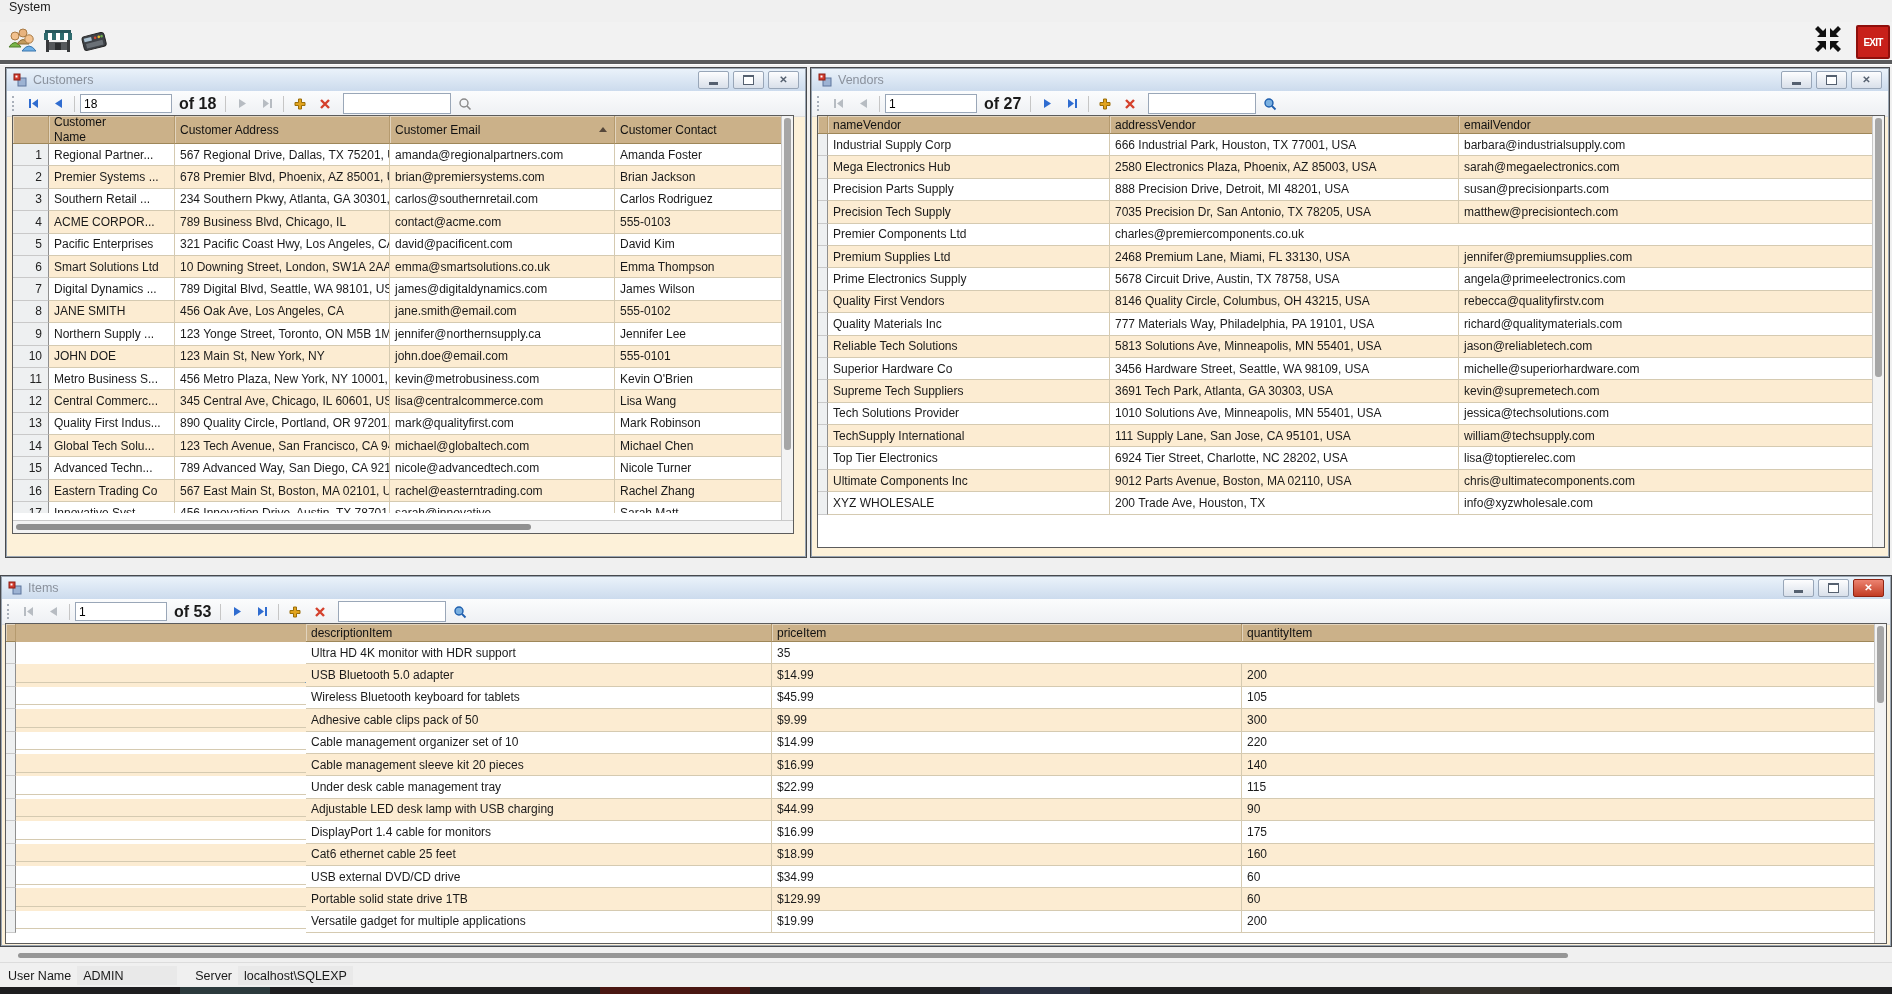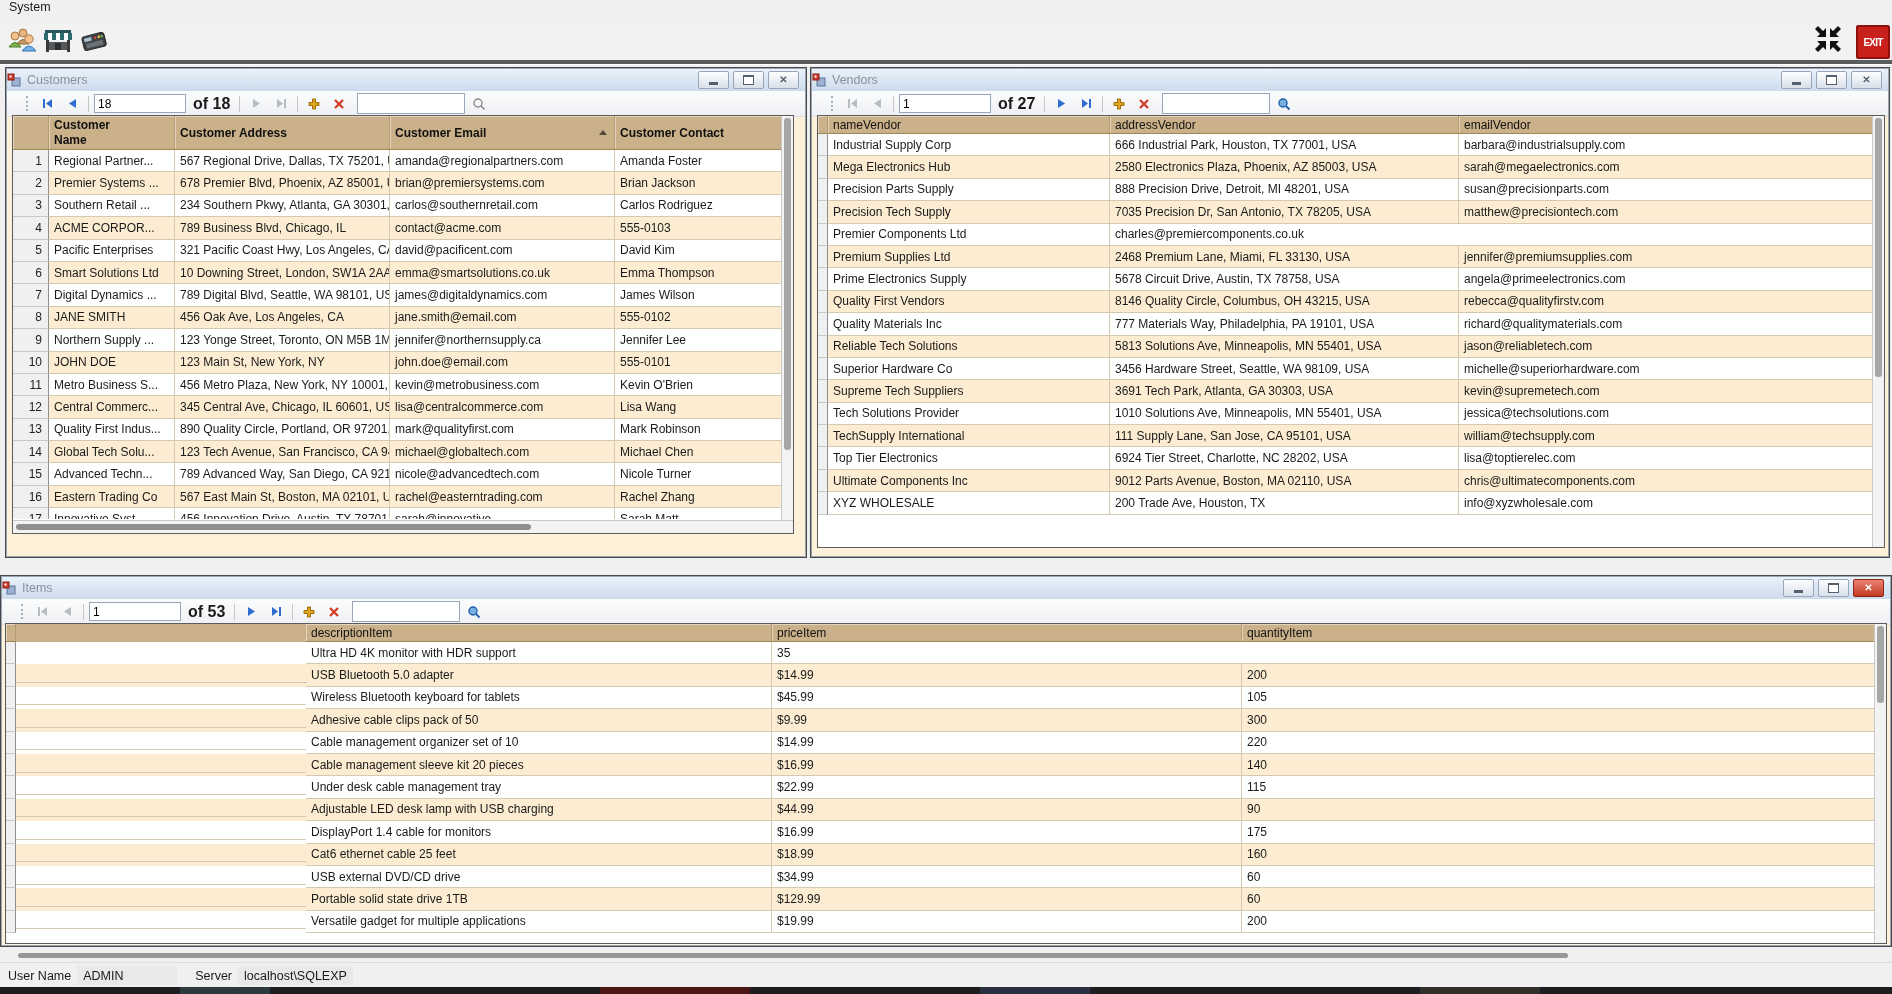--- a/index.html
+++ b/index.html
@@ -14,34 +14,34 @@
   .appsep{position:absolute;left:0;top:60px;width:100%;height:4px;background:#5a5b5d;border-bottom:1px solid #fff;}
   .ticon{position:absolute;top:4px;width:32px;height:30px;display:flex;align-items:center;justify-content:center;}
   .exitbox{position:absolute;top:3px;width:30px;height:30px;background:#c8201a;border:2px solid #8f0f0c;border-radius:2px;
            color:#fff;font-weight:bold;font-size:10px;letter-spacing:-0.8px;display:flex;align-items:center;justify-content:center;
            font-family:"Liberation Sans",sans-serif;}
 
   
   .win{position:absolute;background:#fdf1d9;border:1px solid #47494d;box-shadow:0 0 0 1px #9aa5b1 inset;}
   .titlebar{position:absolute;left:1px;right:1px;top:1px;height:22px;
             background:linear-gradient(#eaf2fa,#ccdbed);border-bottom:1px solid #a3b2c4;
-            display:flex;align-items:center;}
+            display:flex;align-items:center;padding-left:6px;}
   .titlebar .ttext{font-size:12.5px;color:#8a919c;margin-left:6px;}
   .winbtns{margin-left:auto;display:flex;gap:4px;padding-right:6px;}
   .wbtn{width:29px;height:16px;border:1px solid #98a6b8;border-radius:2px;
         background:linear-gradient(#fdfdfe,#d9e0ea);display:flex;align-items:center;justify-content:center;}
   .wbtn.red{background:linear-gradient(#ec8371,#c23c24);border-color:#8f2313;}
   .g-min{width:9px;height:3px;background:#55606f;margin-top:7px;}
   .g-max{width:9px;height:7px;border:1px solid #55606f;border-top-width:2px;background:#fff;}
   .g-x{font-size:10px;line-height:1;color:#55606f;font-weight:bold;}
   .wbtn.red .g-x{color:#fff;}
 
   
   .navbar{position:absolute;left:1px;right:1px;top:23px;height:25px;background:linear-gradient(#fbfcfd,#eef0f3);
-          border-bottom:1px solid #e0e0e0;display:flex;align-items:center;gap:3px;padding-left:17px;}
+          border-bottom:1px solid #e0e0e0;display:flex;align-items:center;gap:3px;padding-left:3px;}
   .grip{width:3px;height:15px;border-left:2px dotted #a9b0ba;margin:0 2px;}
   .nbtn{width:22px;height:20px;display:flex;align-items:center;justify-content:center;}
   .nsep{width:1px;height:16px;background:#c6c6c6;margin:0 2px;}
   .npos{width:84px;height:17px;border:1px solid #9aa7b8;font-size:12px;padding:0 3px;
         font-family:"Liberation Sans",sans-serif;}
   .nof{font-size:16px;font-weight:bold;padding:0 4px;}
   .nsearch{width:102px;height:17px;border:1px solid #9aa7b8;margin-left:4px;font-size:12px;
         font-family:"Liberation Sans",sans-serif;}
 
   
@@ -63,21 +63,21 @@
         border-bottom:5px solid #55473a;margin-left:auto;margin-right:7px;}
   .gpartial{overflow:hidden;height:11px;}
 
   
   .cust .col-n{width:36px;flex:0 0 36px;}
   .cust .col-name{width:126px;flex:0 0 126px;}
   .cust .col-address{width:215px;flex:0 0 215px;}
   .cust .col-email{width:225px;flex:0 0 225px;}
   .cust .col-contact{flex:1;}
   .cust .hcell.col-name span{display:inline-block;max-width:70px;white-space:normal;line-height:1.25;}
-  .custhead{height:34px;font-weight:bold;}
+  .custhead{height:28px;}
   
   .vend .col-strip{width:10px;flex:0 0 10px;}
   .vend .col-name{width:282px;flex:0 0 282px;}
   .vend .col-address{width:349px;flex:0 0 349px;}
   .vend .col-email{flex:1;}
   
   .item .col-strip{width:10px;flex:0 0 10px;}
   .item .col-name{width:290px;flex:0 0 290px;margin-top:40px;}
   .item .col-desc{width:466px;flex:0 0 466px;}
   .item .col-price{width:470px;flex:0 0 470px;}

